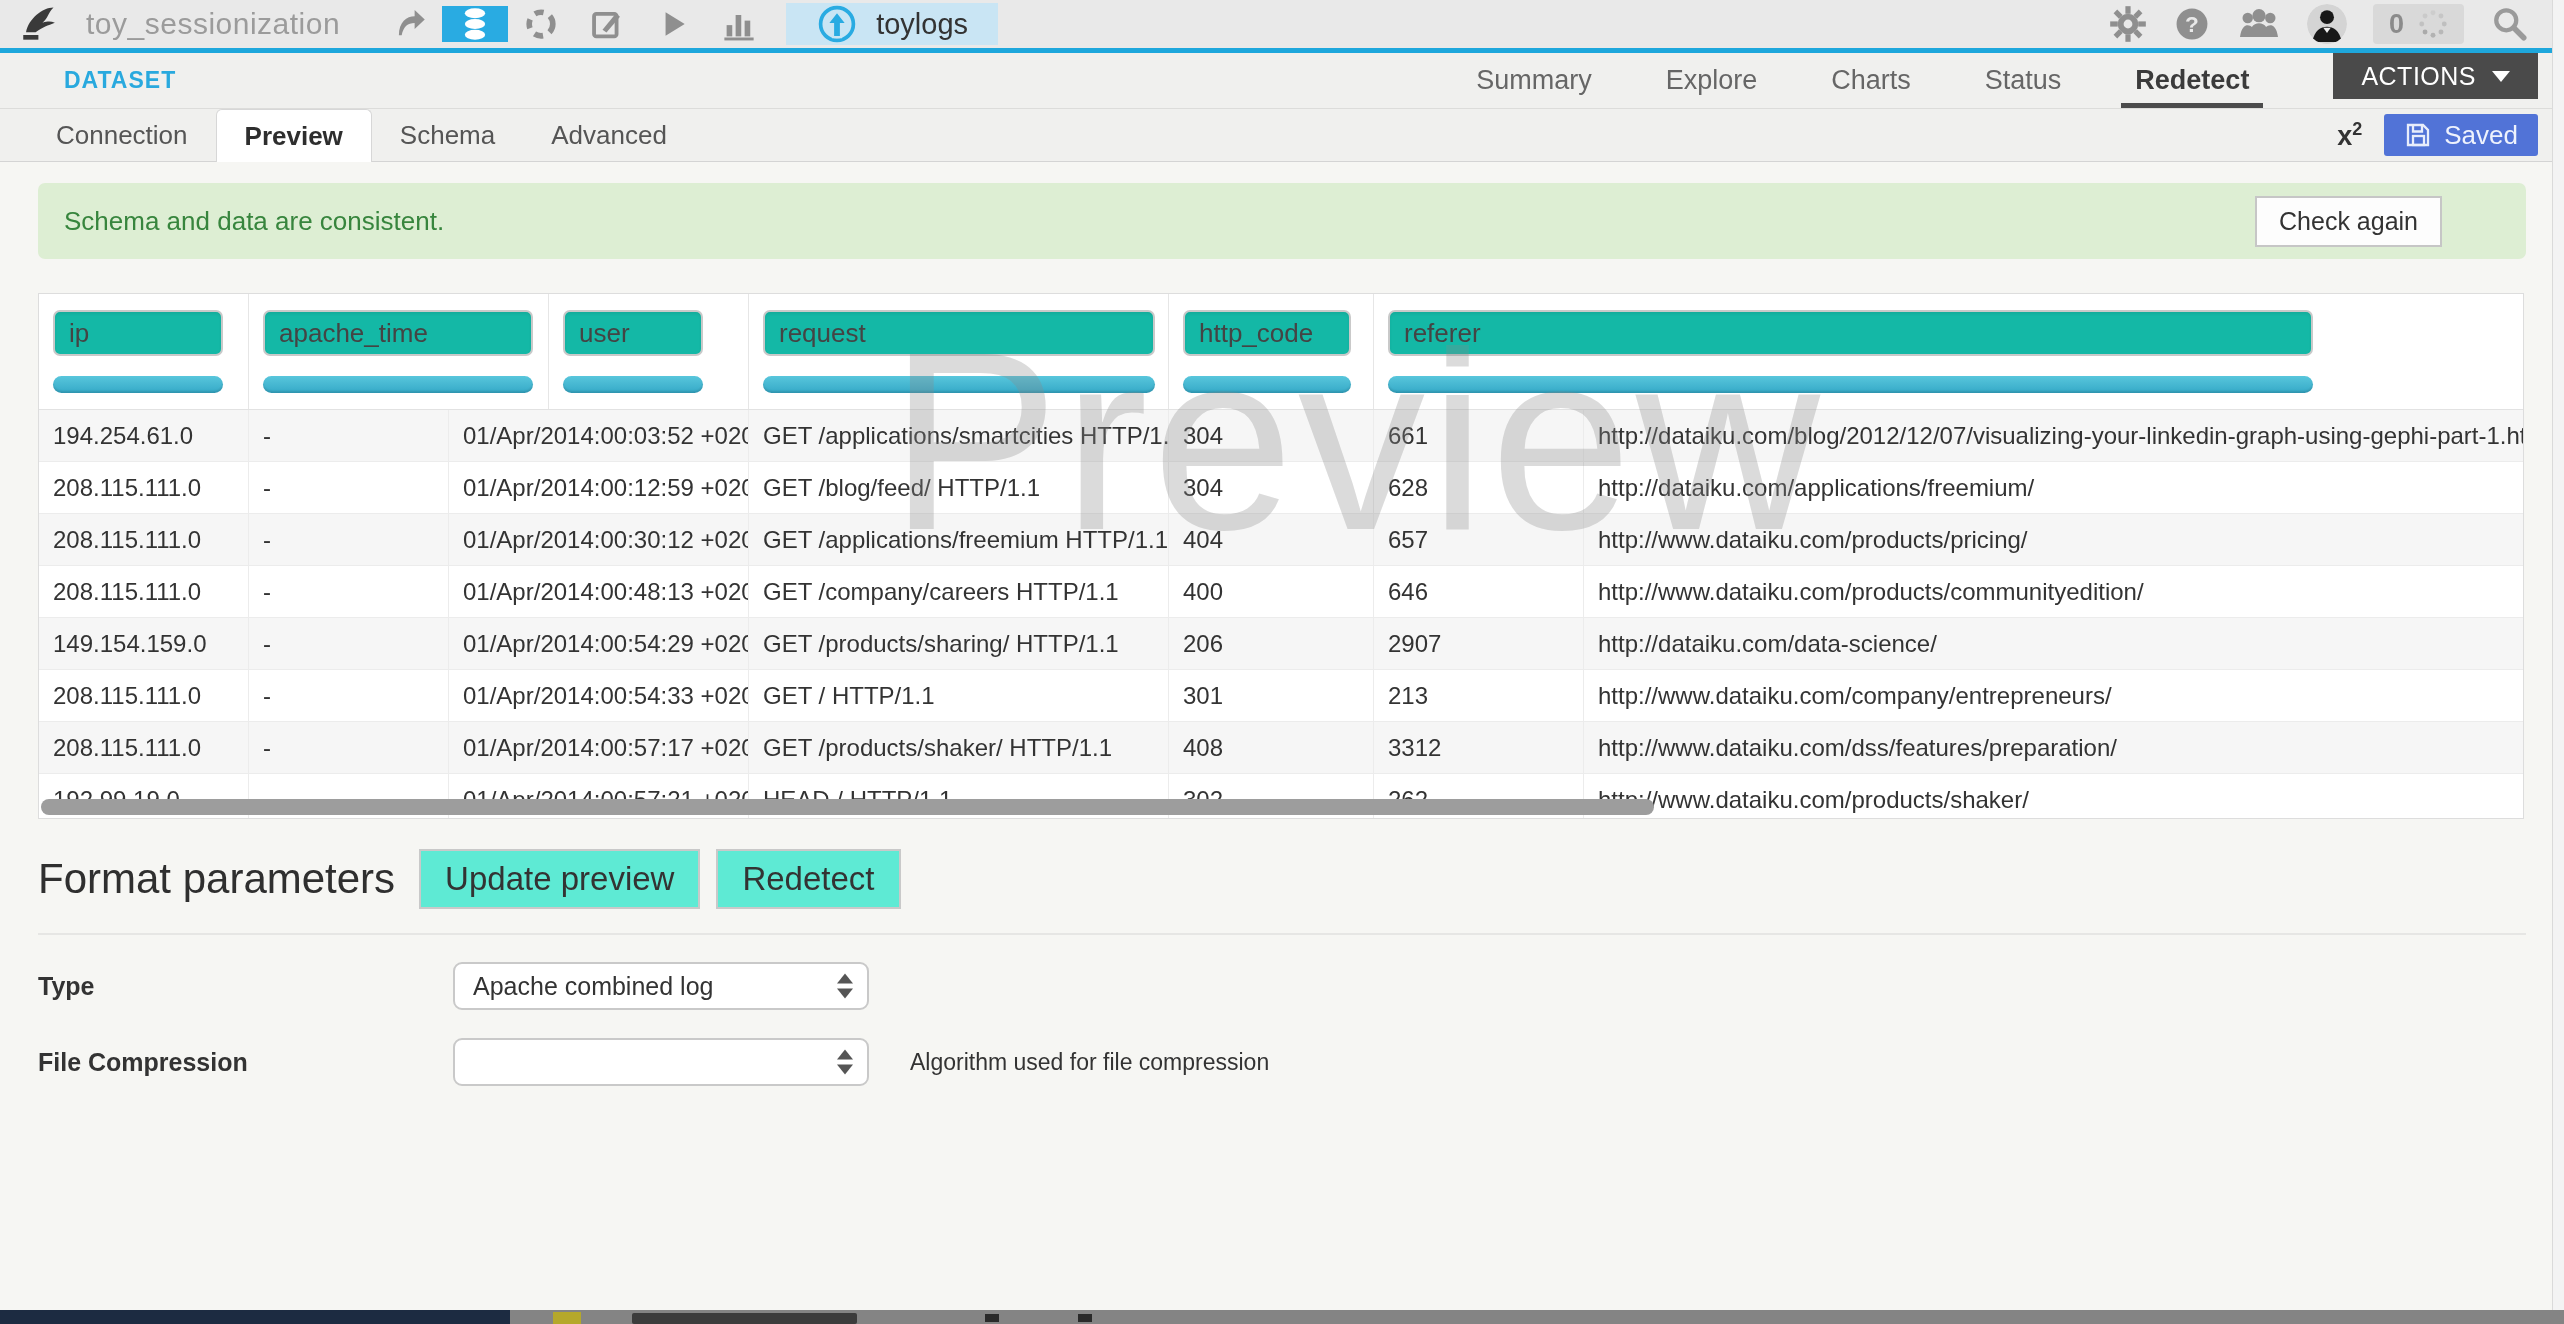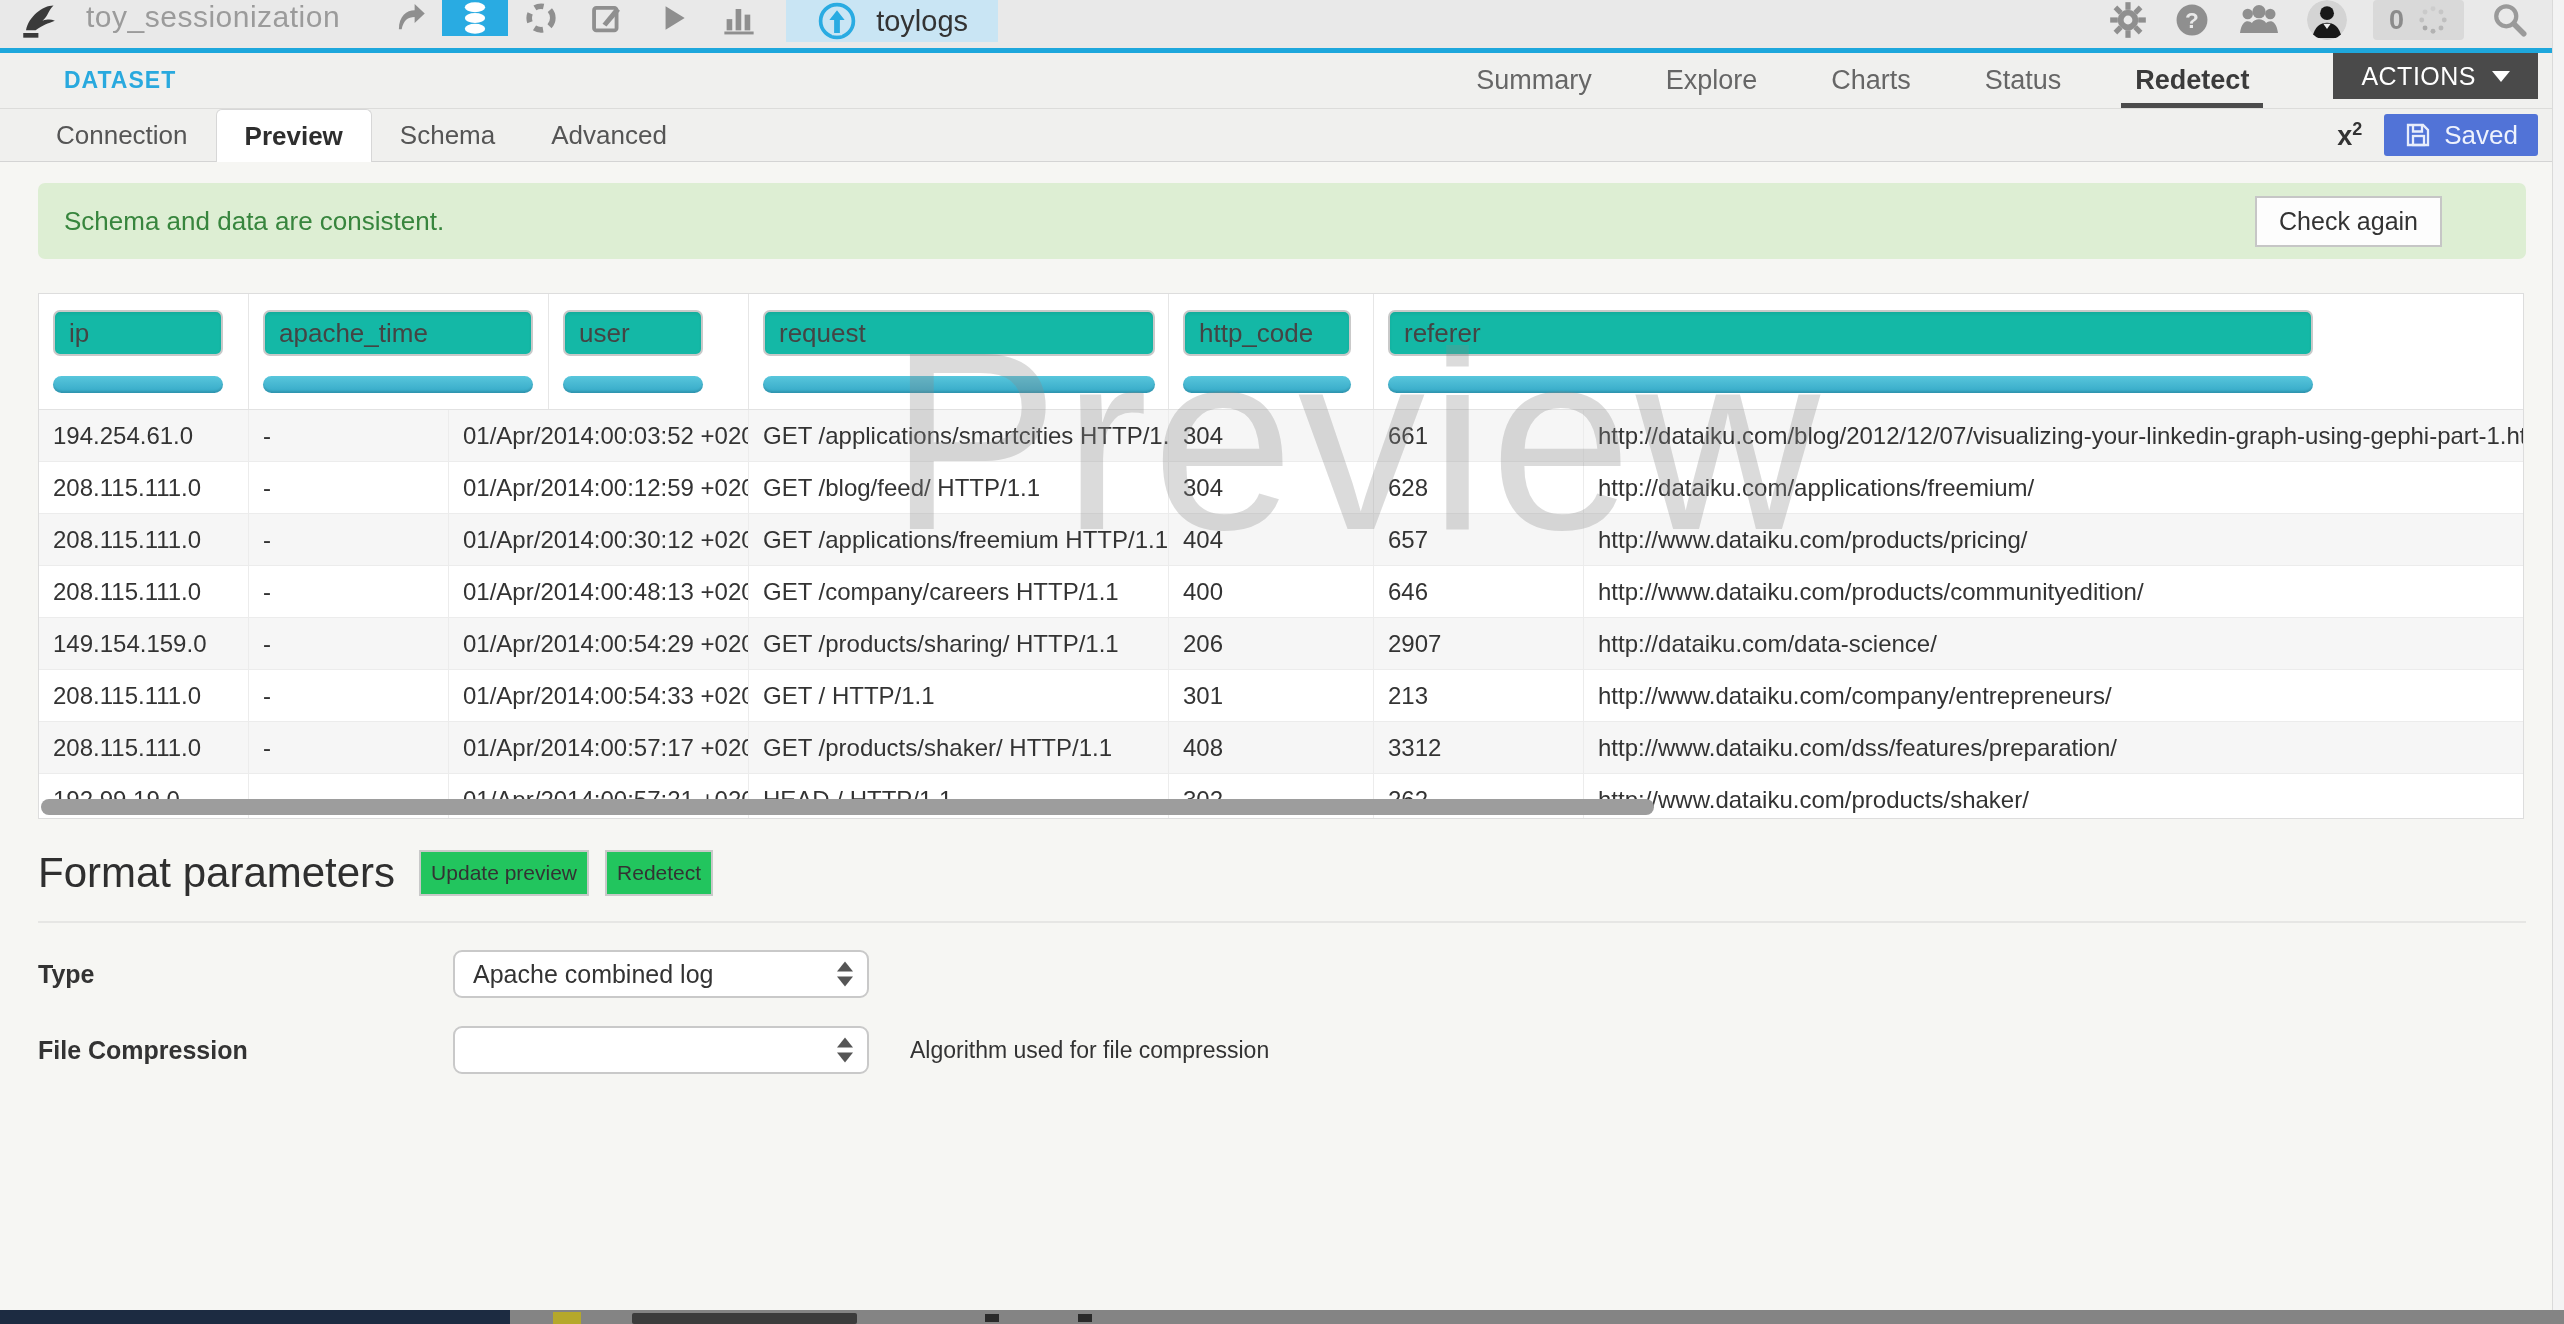--- a/index.html
+++ b/index.html
@@ -1,21 +1,21 @@
 <!DOCTYPE html>
 <html><head>
 <meta charset="utf-8">
 <style>
   * { box-sizing: border-box; margin: 0; padding: 0; }
   html,body { width:2564px; height:1324px; overflow:hidden; background:#fff;
     font-family:"Liberation Sans","DejaVu Sans",sans-serif; }
   .stage { position:relative; width:2564px; height:1324px; background:#f6f6f3; }
 
   
-  .navbar { height:48px; background:#e9e9e9; display:flex; align-items:flex-start; }
+  .navbar { height:48px; background:#e9e9e9; display:flex; align-items:center; }
   .nav-logo { width:74px; display:flex; align-items:center; justify-content:center; cursor:pointer; }
   .nav-project { display:flex; align-items:center; font-size:30px; color:#9b9b9b; padding:0 36px 0 12px;
     letter-spacing:.5px; white-space:nowrap; cursor:pointer; }
   .nav-icons { display:flex; align-items:stretch; }
   .nav-icon { width:66px; display:flex; align-items:center; justify-content:center; cursor:pointer; }
   .nav-icon.active { background:#29abe2; }
   .object-tab { display:flex; align-items:center; gap:18px; background:#c9e5f4; padding:0 30px; margin-left:14px;
     font-size:29px; color:#333; cursor:pointer; white-space:nowrap; }
   .nav-right { margin-left:auto; display:flex; align-items:center; gap:26px; padding-right:34px; }
   .nav-right .ricon { display:flex; align-items:center; justify-content:center; cursor:pointer; }
@@ -75,21 +75,21 @@
   .tbl-cell:last-child { border-right:none; }
   .watermark { position:absolute; left:850px; top:0px; font-size:255px; color:#8a8a8a; opacity:.30;
     letter-spacing:4px; z-index:6; pointer-events:none; white-space:nowrap; }
   .hscroll-thumb { position:absolute; left:2px; bottom:3px; width:1613px; height:16px; border-radius:8px;
     background:#9d9d9d; z-index:8; cursor:pointer; }
 
   
   .fmt { margin:30px 38px 0; }
   .fmt-head { display:flex; align-items:center; gap:16px; }
   .fmt-title { font-size:42px; color:#2f2f2f; font-weight:400; margin-right:8px; }
-  .fmt-btn { background:#22c55e; border:2px solid #c9c9c9; color:#333; font-size:21px; padding:9px 10px;
+  .fmt-btn { background:#5eead4; border:2px solid #c9c9c9; color:#333; font-size:33px; padding:9px 24px;
     cursor:pointer; font-family:inherit; }
   .fmt-hr { border:none; border-top:2px solid #e6e6e4; margin-top:24px; }
   .field-row { display:flex; align-items:center; margin-top:26px; height:50px;gap:15px; }
   .field-row:first-of-type { margin-top:38px; }
   .field-label { width:400px; font-size:25px; font-weight:bold; color:#333; }
   .select { position:relative; width:416px; height:48px; background:#fff; border:2px solid #c9c9c9; border-radius:9px;
     display:flex; align-items:center; padding:0 50px 0 18px; cursor:pointer; }
   .select .sel-val { font-size:25px; color:#333; white-space:nowrap; overflow:hidden; }
   .stepper { position:absolute; right:14px; top:50%; transform:translateY(-50%); display:flex; flex-direction:column; gap:5px; }
   .stepper i { width:0; height:0; border-left:8px solid transparent; border-right:8px solid transparent; display:block; }

